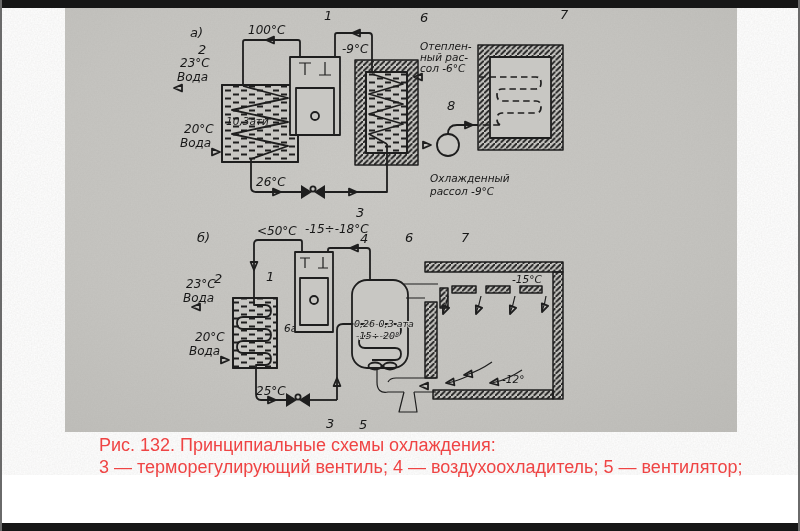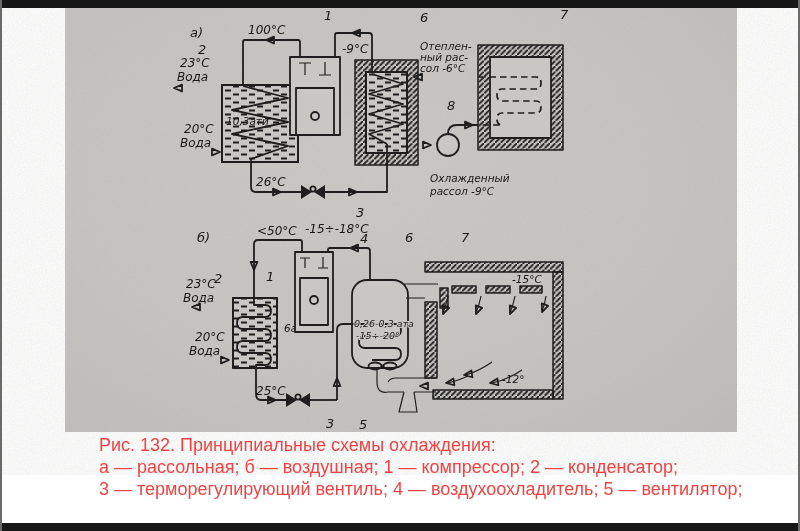--- a/index.html
+++ b/index.html
@@ -258,21 +258,20 @@
         <use href="#arr" transform="translate(446,383) rotate(172)"></use>
         <text class="small" x="502" y="383">-12°</text>
         <text class="num" x="461" y="242">7</text>
         <line class="thin" x1="464" y1="246" x2="452" y2="270"></line>
       </g>
     </g>
   </svg>
 
   <div class="caption">
     <div>Рис. 132. Принципиальные схемы охлаждения:</div>
-    <div>а — рассольная; б — воздушная; 1 — компрессор; 2 — конденсатор;</div>
     <div>3 — терморегулирующий вентиль; 4 — воздухоохладитель; 5 — вентилятор;</div>
   </div>
 
   <div class="bar top"></div>
   <div class="bar bottom"></div>
   <div class="edge left"></div>
   <div class="edge right"></div>
 </div>
 
 </body></html>

